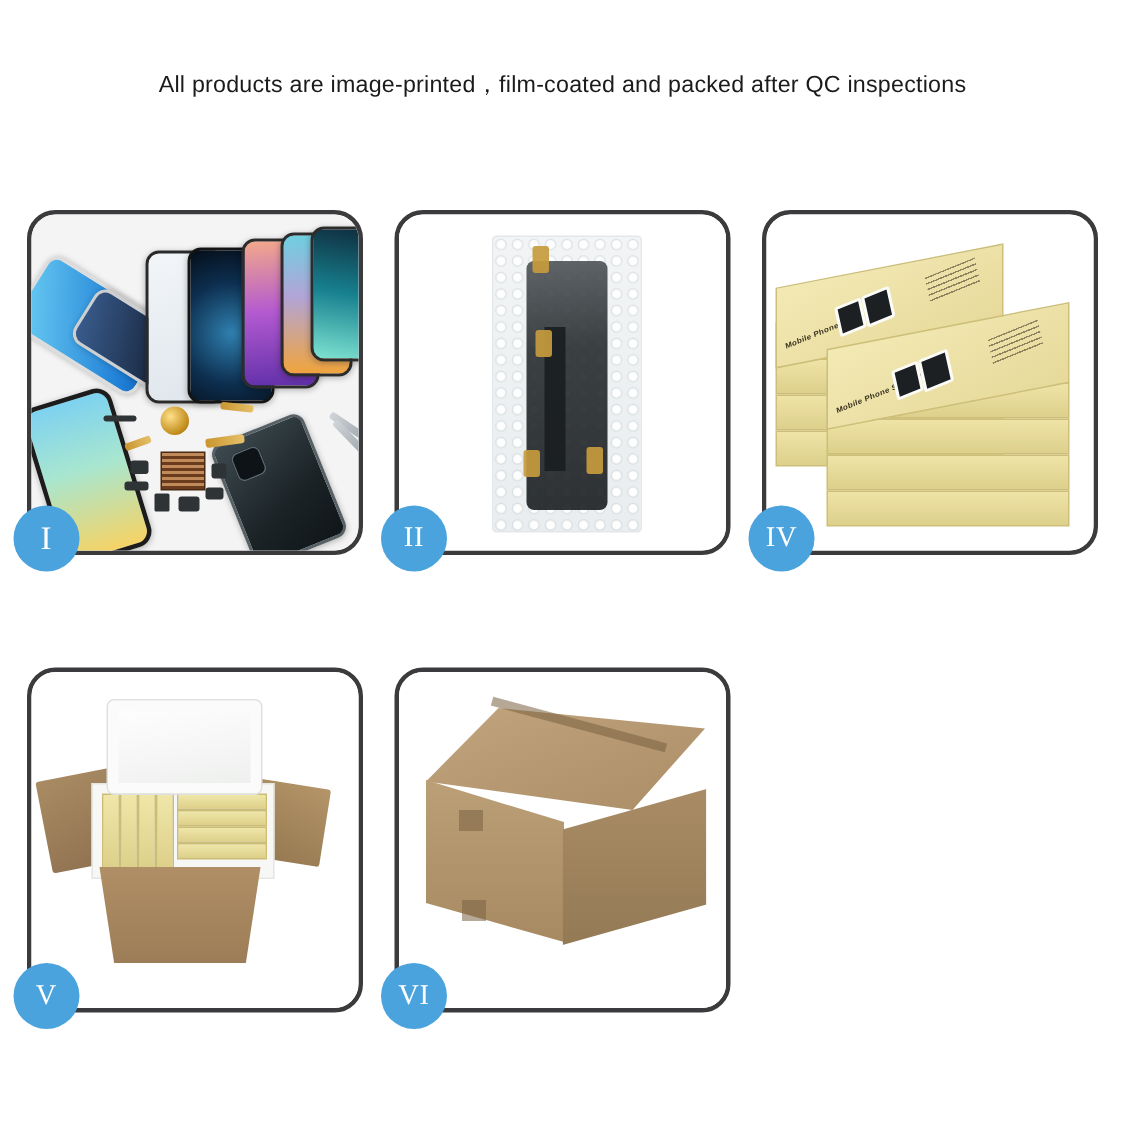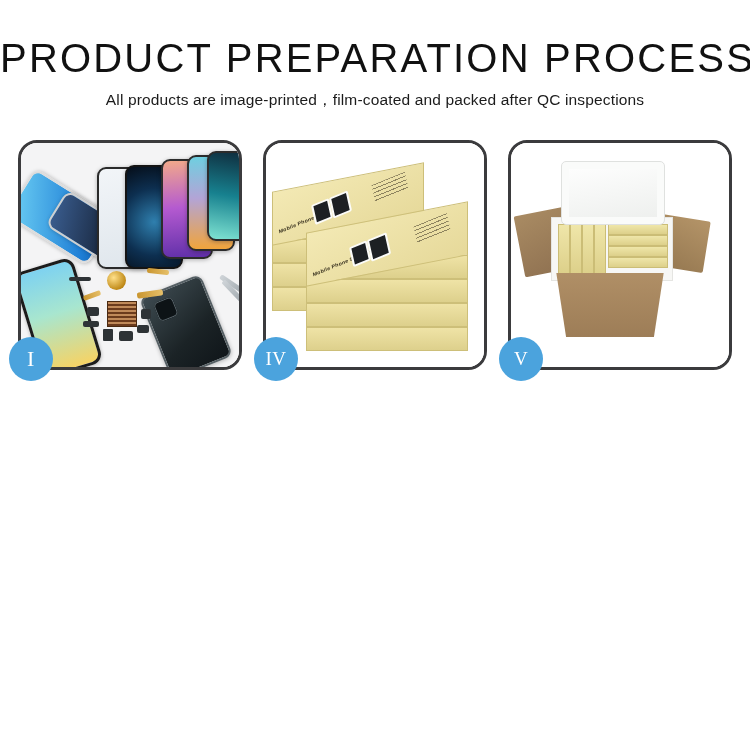--- a/index.html
+++ b/index.html
@@ -409,21 +409,20 @@
   }
   .c6-tape {
     position: absolute;
     background: rgba(122,98,66,.55);
   }
 </style>
 </head>
 <body>
 
 <div class="header">
-  <h1 class="page-title">PRODUCT PREPARATION PROCESS</h1>
   <p class="page-subtitle">All products are image-printed，film-coated and packed after QC inspections</p>
 </div>
 
 <div class="grid">
 
   <div class="panel">
     <div class="panel-inner p1">
       <div class="phone ph-blue"></div>
       <div class="phone ph-blue2"></div>
       <div class="phone ph-glass"></div>
@@ -444,20 +443,33 @@
       <div class="sm-part" style="left:120px;top:166px;width:10px;height:10px;"></div>
       <div class="flex-strip" style="left:116px;top:148px;width:26px;height:6px;transform:rotate(-8deg);"></div>
       <div class="flex-strip" style="left:126px;top:126px;width:22px;height:5px;transform:rotate(6deg);"></div>
       <div class="flex-strip" style="left:62px;top:150px;width:18px;height:5px;transform:rotate(-20deg);"></div>
       <div class="tweezer"></div>
       <div class="tweezer2"></div>
     </div>
     <div class="badge">I</div>
   </div>
 
+  <div class="panel">
+    <div class="panel-inner p2">
+      <div class="bag">
+        <div class="bag-part"></div>
+        <div class="bag-neck"></div>
+        <div class="bag-tab" style="left:26px;top:6px;"></div>
+        <div class="bag-tab" style="left:28px;top:62px;"></div>
+        <div class="bag-tab" style="left:20px;top:142px;"></div>
+        <div class="bag-tab" style="left:62px;top:140px;"></div>
+      </div>
+    </div>
+    <div class="badge sm">II</div>
+  </div>
 
 
   <div class="panel">
     <div class="panel-inner p4">
       <div class="stack">
         <div class="slab" style="left:0px;top:56px;"></div>
         <div class="slab" style="left:0px;top:80px;"></div>
         <div class="slab" style="left:0px;top:104px;"></div>
         <div class="slab" style="left:0px;top:128px;"></div>
         <div class="slab" style="left:34px;top:96px;width:160px;"></div>
@@ -496,14 +508,25 @@
         <div class="ybox" style="left:56px;top:17px;width:58px;height:9px;"></div>
         <div class="ybox" style="left:56px;top:28px;width:58px;height:9px;"></div>
         <div class="ybox" style="left:56px;top:39px;width:58px;height:9px;"></div>
       </div>
       <div class="foam-lid5"></div>
       <div class="carton-front"></div>
     </div>
     <div class="badge sm">V</div>
   </div>
 
+  <div class="panel">
+    <div class="panel-inner p6">
+      <div class="c6-top"></div>
+      <div class="c6-left"></div>
+      <div class="c6-right"></div>
+      <div class="c6-seam"></div>
+      <div class="c6-tape" style="left:40px;top:92px;width:16px;height:14px;"></div>
+      <div class="c6-tape" style="left:42px;top:152px;width:16px;height:14px;"></div>
+    </div>
+    <div class="badge sm">VI</div>
+  </div>
 
 </div>
 
 </body></html>

